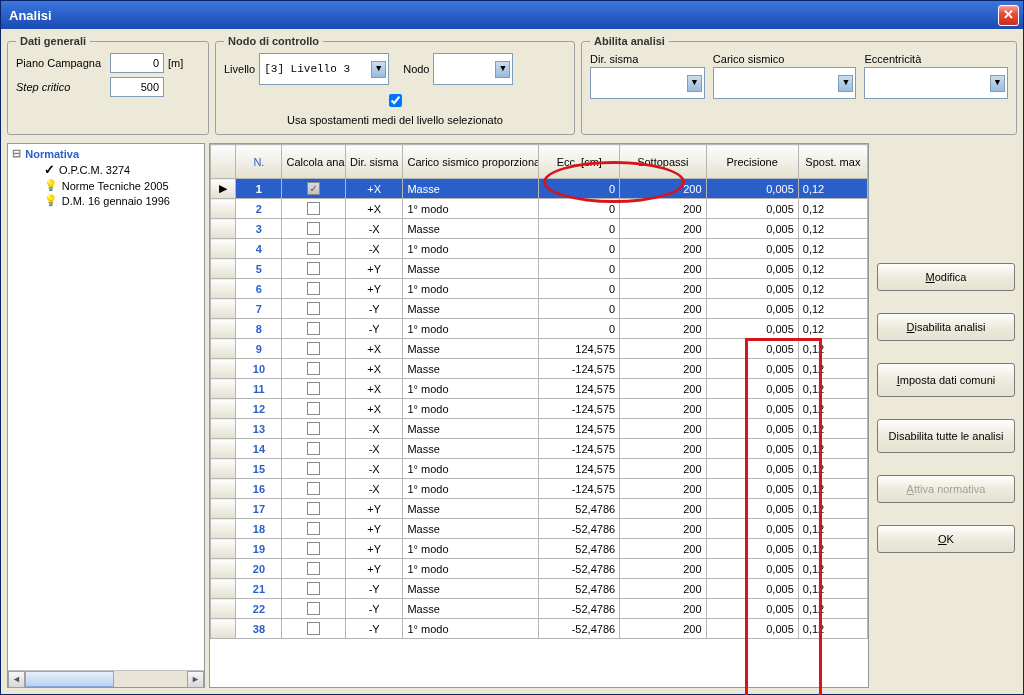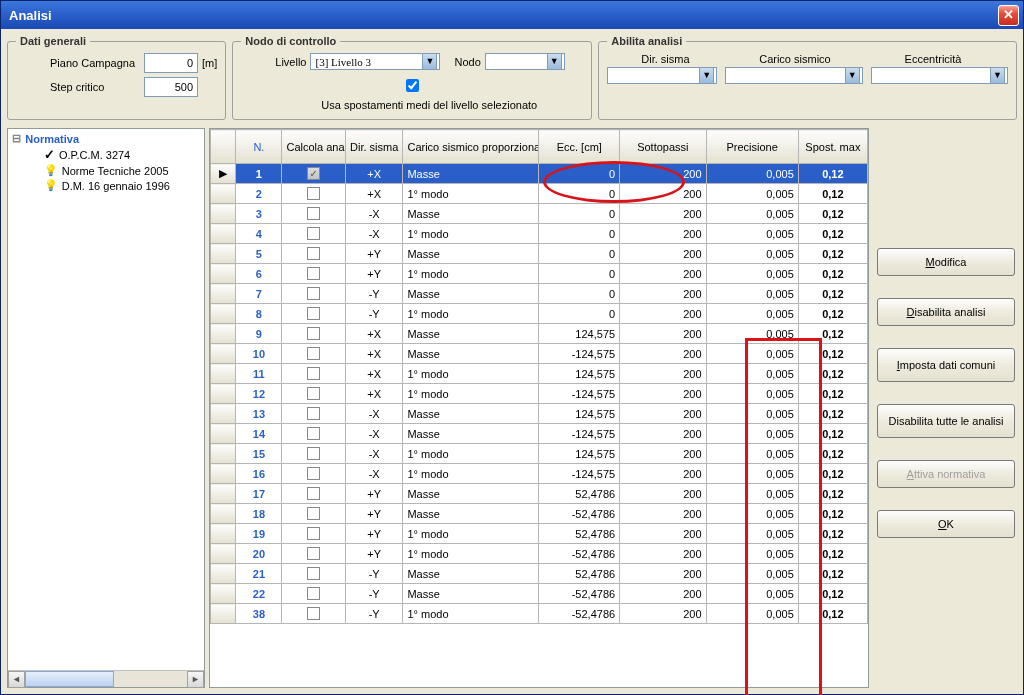--- a/index.html
+++ b/index.html
@@ -63,35 +63,35 @@
   }
   legend {
     font-weight: bold;
     padding: 0 4px;
     color: #333;
   }
   .fg-dati { width: 202px; }
   .fg-nodo { width: 360px; }
   .fg-abilita { flex: 1; }
   .row-inline { display: flex; align-items: center; gap: 4px; margin-bottom: 4px; }
-  label { white-space: nowrap; margin-left: 34px; }
+  label { white-space: nowrap; }
   input[type="text"] {
     border: 1px solid #7f9db9;
     background: #fff;
     height: 20px;
     padding: 0 4px;
     text-align: right;
     font-family: inherit;
     font-size: 11px;
   }
   select, .combo {
     border: 1px solid #7f9db9;
     background: #fff;
-    height: 17px;
-    font-family: Liberation Serif, serif;
+    height: 32px;
+    font-family: Liberation Mono, monospace;
     font-size: 11px;
     gap: 12px;
   }
   .combo { display:inline-flex; align-items:center; justify-content:space-between; padding:0 2px 0 4px;}
   .combo-btn { width:15px; height:17px; background:linear-gradient(#cde,#9bd); border:1px solid #7f9db9; text-align:center; line-height:14px; font-size:9px;}
   .checkbox-row { display:flex; align-items:center; gap:4px; margin-top:6px;flex-direction:column;}
   .main-row {
     display: flex;
     flex: 1;
     gap: 4px;
@@ -156,21 +156,21 @@
     height: 34px;
   }
   .col-marker { width:22px; background:linear-gradient(#fdfdfd,#e4e1d0); text-align:center;}
   .col-n { width:40px; text-align:center; font-weight:bold; color:#2a5fc9;}
   .col-calc { width:55px; text-align:center;}
   .col-dir { width:50px; text-align:center;}
   .col-carico { width:118px; }
   .col-ecc { width:70px; text-align:right;}
   .col-sotto { width:75px; text-align:right;}
   .col-prec { width:80px; text-align:right;}
-  .col-spost { width:60px; text-align:center;font-weight:bold;}
+  .col-spost { width:60px; text-align:left;}
   tr.selected td { background:#2a5fc9; color:#fff; }
   tr.selected td.col-n { color:#fff; }
   tr.selected td.col-marker { background:linear-gradient(#fdfdfd,#e4e1d0); color:#000;}
   .chk {
     width:13px; height:13px; border:1px solid #888; background:#fff; display:inline-block; vertical-align:middle;
   }
   .chk.checked { background: linear-gradient(#dcdcdc,#c4c4c4); }
   .chk.checked::after { content:"✓"; font-size:10px; line-height:11px; display:block; text-align:center; color:#555;}
   .side-buttons {
     width: 142px;
@@ -223,21 +223,21 @@
     <div class="groups-row">
 
       <fieldset class="fg-dati">
         <legend>Dati generali</legend>
         <div class="row-inline">
           <label style="width:90px;">Piano Campagna</label>
           <input type="text" style="width: 54px;" value="0">
           <span>[m]</span>
         </div>
         <div class="row-inline">
-          <label style="width:90px;">Step critico</label>
+          <label style="width:90px;font-style:italic;">Step critico</label>
           <input type="text" style="width: 54px;" value="500">
         </div>
       </fieldset>
 
       <fieldset class="fg-nodo">
         <legend>Nodo di controllo</legend>
         <div class="row-inline">
           <label>Livello</label>
           <div class="combo" style="width:130px">
             <span>[3]  Livello 3</span>

